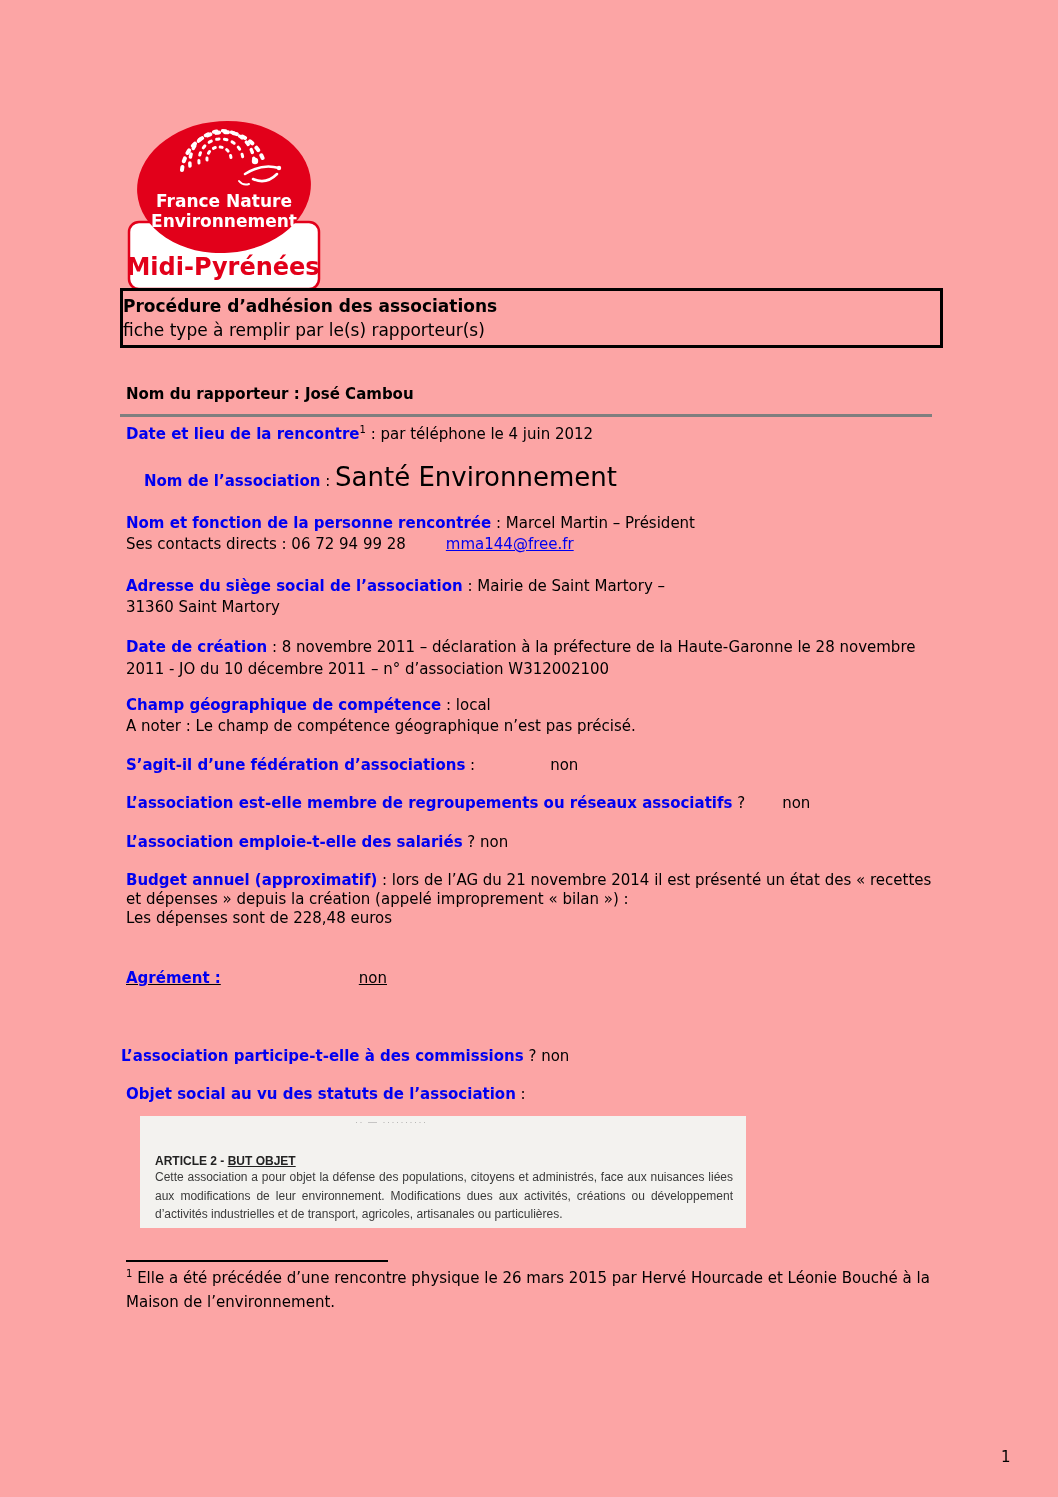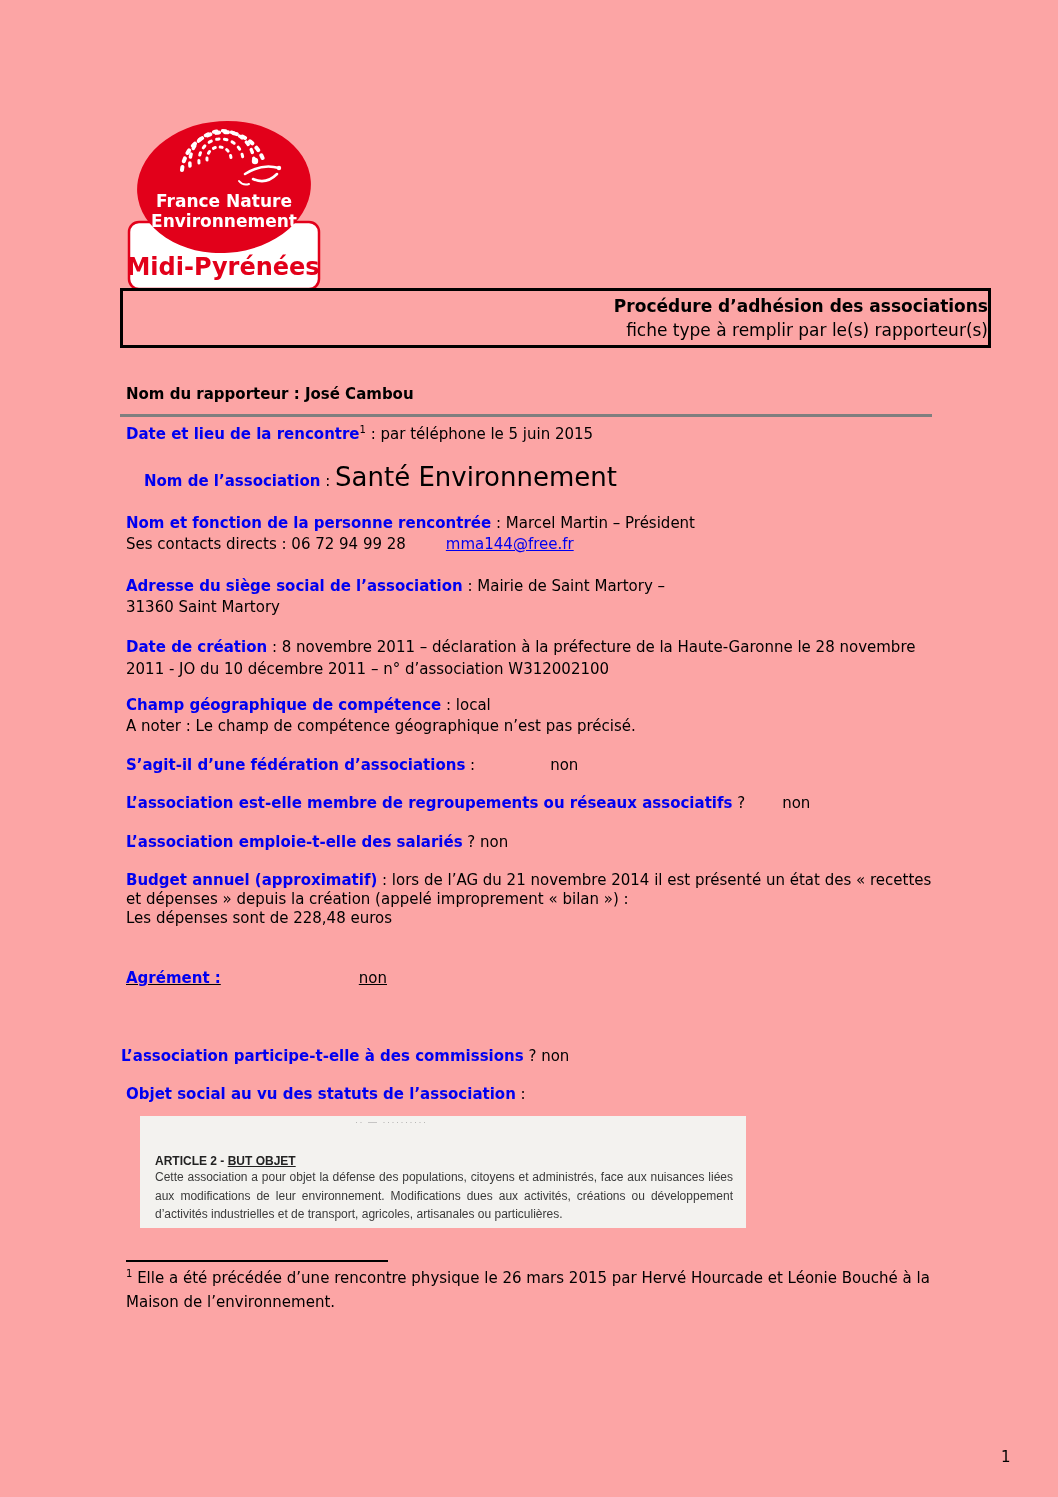--- a/index.html
+++ b/index.html
@@ -10,21 +10,21 @@
   .lbl{color:#0000f0;font-weight:bold;}
   .blk{font-weight:bold;}
   .sup{font-size:10px;vertical-align:super;line-height:0;}
   .big{font-size:26px;line-height:30px;}
   .gap75{display:inline-block;width:75px;}
   .gap37{display:inline-block;width:37px;}
   .gap138{display:inline-block;width:138px;}
   .gap40{display:inline-block;width:40px;}
   .email{color:#0000f0;text-decoration:underline;}
   .rule{height:3px;background:#7f7f7f;}
-  .titlebox{border:3px solid #000;text-align:right;font-size:17px;line-height:24px;padding-top:3px;padding-left:48px;}
+  .titlebox{border:3px solid #000;text-align:left;font-size:17px;line-height:24px;padding-top:3px;}
   .titlebox .t1{font-weight:bold;}
   .scanbox{background:#f3f2ef;font-family:"Liberation Sans",sans-serif;color:#3a3a3a;}
   .scanhead{font-weight:bold;font-size:12px;color:#222;}
   .scanbody{font-size:12px;line-height:18.5px;text-align:justify;}
   .scansmudge{font-size:9px;color:#8a8a8a;opacity:.65;letter-spacing:1.5px;filter:blur(.4px);}
   .footrule{height:2px;background:#000;}
   .footnote{font-size:15px;line-height:24px;}
   .pagenum{font-size:15px;}
   .logo-svg text{font-family:"DejaVu Sans",sans-serif;}
 </style>
@@ -56,21 +56,21 @@
 
   <div class="abs titlebox" style="left:120px;top:288px;width:817px;height:51px;">
     <div class="t1">Procédure d’adhésion des associations</div>
     <div>fiche type à remplir par le(s) rapporteur(s)</div>
   </div>
 
   <p class="field abs blk" style="left:126px;top:384px;width:812px;"><span>Nom du rapporteur : José Cambou</span></p>
 
   <div class="abs rule" style="left:120px;top:414px;width:812px;"></div>
 
-  <p class="field abs" style="left:126px;top:424px;width:812px;"><span class="lbl">Date et lieu de la rencontre</span><span class="sup">1</span><span> : </span><span>par téléphone le 5 juin 2015</span></p>
+  <p class="field abs" style="left:126px;top:424px;width:812px;"><span class="lbl">Date et lieu de la rencontre</span><span class="sup">1</span><span> : </span><span>par téléphone le 4 juin 2012</span></p>
 
   <p class="field abs" style="left:144px;top:462px;width:812px;"><span class="lbl">Nom de l’association</span><span> : </span><span class="big">Santé Environnement</span></p>
 
   <div class="abs" style="left:126px;top:513px;width:812px;">
     <p class="field"><span class="lbl">Nom et fonction de la personne rencontrée</span><span> : </span><span>Marcel Martin – Président</span></p>
     <p class="field"><span>Ses contacts directs : 06 72 94 99 28</span><span class="gap40"></span><a class="email" href="#">mma144@free.fr</a></p>
   </div>
 
   <div class="abs" style="left:126px;top:576px;width:812px;">
     <p class="field"><span class="lbl">Adresse du siège social de l’association</span><span> : </span><span>Mairie de Saint Martory –</span></p>

